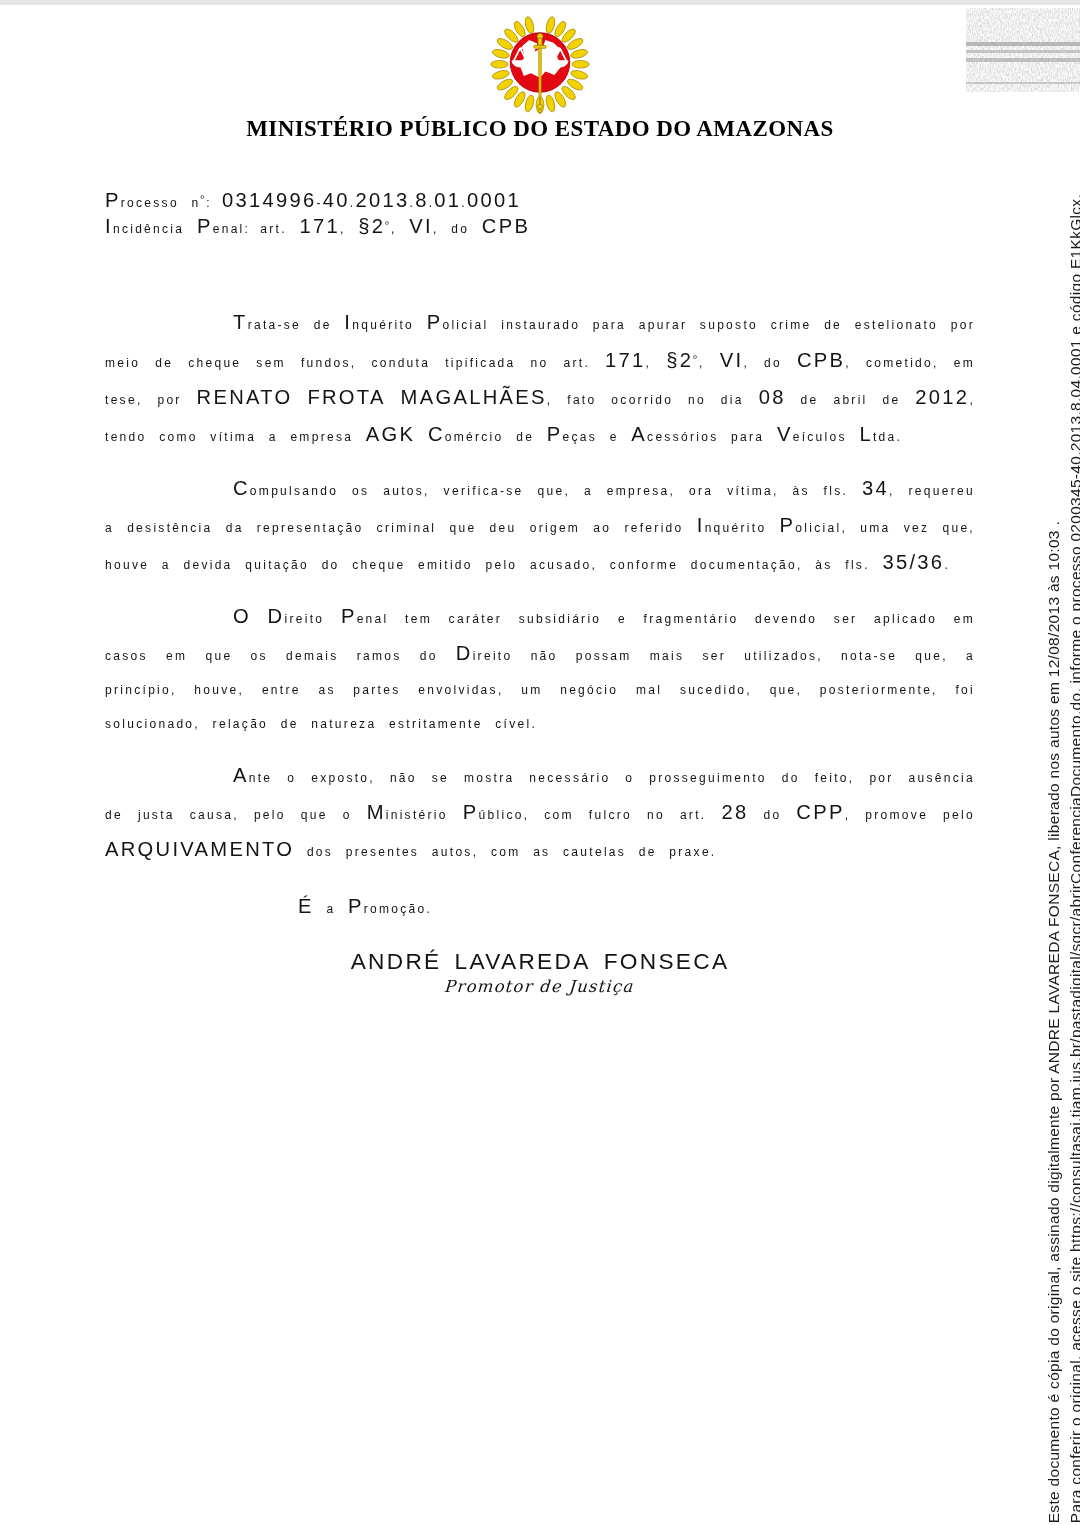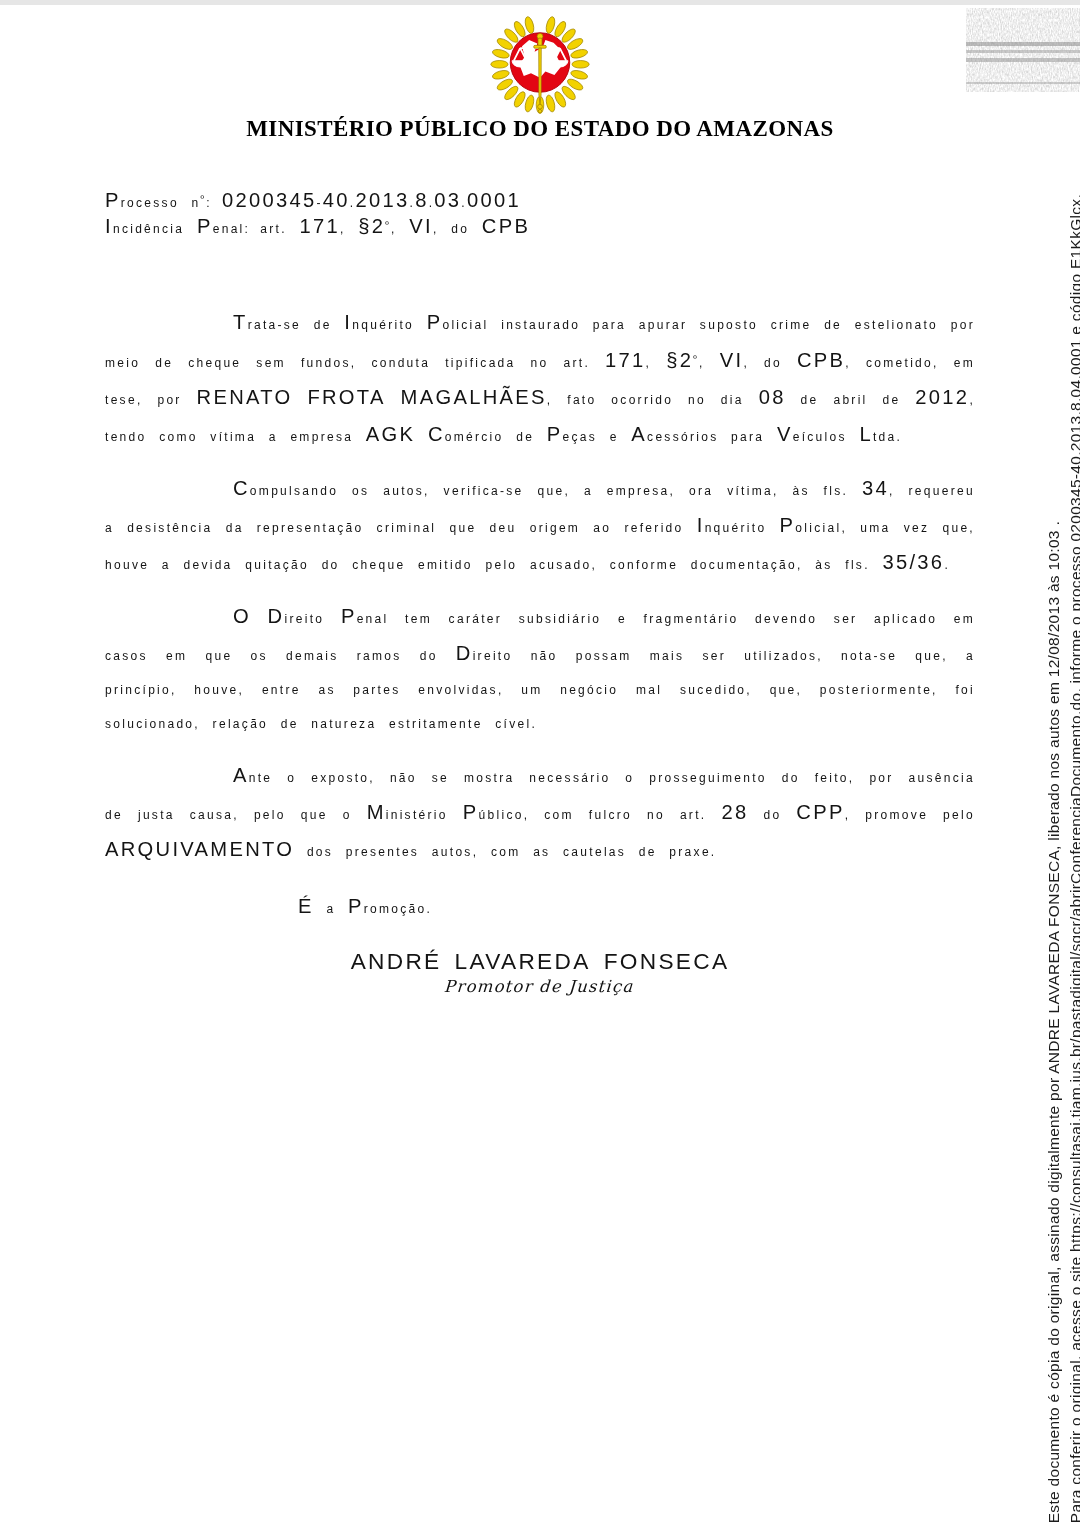--- a/index.html
+++ b/index.html
@@ -101,21 +101,21 @@
       </g>
     </svg>
   </div>
 
   <div class="title-block">
     <div class="t1">MINISTÉRIO PÚBLICO DO ESTADO DO AMAZONAS</div>
   </div>
 
   <div class="case-info">
     <div class="ci-row gr">
-      <span class="lbl"><span class="cap">P</span>rocesso n<span class="ord">º</span>:</span><span class="val"><span class="cap">0200345</span>-<span class="cap">40</span>.<span class="cap">2013</span>.<span class="cap">8</span>.<span class="cap">03</span>.<span class="cap">0001</span></span>
+      <span class="lbl"><span class="cap">P</span>rocesso n<span class="ord">º</span>:</span><span class="val"><span class="cap">0314996</span>-<span class="cap">40</span>.<span class="cap">2013</span>.<span class="cap">8</span>.<span class="cap">01</span>.<span class="cap">0001</span></span>
     </div>
     <div class="ci-row gr">
       <span class="lbl"><span class="cap">I</span>ncidência <span class="cap">P</span>enal:</span><span class="val">art. <span class="cap">171</span>, <span class="cap">§2</span><span class="ord">º</span>, <span class="cap">VI</span>, do <span class="cap">CPB</span></span>
     </div>
   </div>
 
   <div class="bodytext">
     <p class="para gr"><span class="cap">T</span>rata-se de <span class="cap">I</span>nquérito <span class="cap">P</span>olicial instaurado para apurar suposto crime de estelionato por meio de cheque sem fundos, conduta tipificada no art. <span class="cap">171</span>, <span class="cap">§2</span><span class="ord">º</span>, <span class="cap">VI</span>, do <span class="cap">CPB</span>, cometido, em tese, por <span class="cap">RENATO</span> <span class="cap">FROTA</span> <span class="cap">MAGALHÃES</span>, fato ocorrido no dia <span class="cap">08</span> de abril de <span class="cap">2012</span>, tendo como vítima a empresa <span class="cap">AGK</span> <span class="cap">C</span>omércio de <span class="cap">P</span>eças e <span class="cap">A</span>cessórios para <span class="cap">V</span>eículos <span class="cap">L</span>tda.</p>
     <p class="para gr"><span class="cap">C</span>ompulsando os autos, verifica-se que, a empresa, ora vítima, às fls. <span class="cap">34</span>, requereu a desistência da representação criminal que deu origem ao referido <span class="cap">I</span>nquérito <span class="cap">P</span>olicial, uma vez que, houve a devida quitação do cheque emitido pelo acusado, conforme documentação, às fls. <span class="cap">35/36</span>.</p>
     <p class="para gr"><span class="cap">O</span> <span class="cap">D</span>ireito <span class="cap">P</span>enal tem caráter subsidiário e fragmentário devendo ser aplicado em casos em que os demais ramos do <span class="cap">D</span>ireito não possam mais ser utilizados, nota-se que, a princípio, houve, entre as partes envolvidas, um negócio mal sucedido, que, posteriormente, foi solucionado, relação de natureza estritamente cível.</p>

